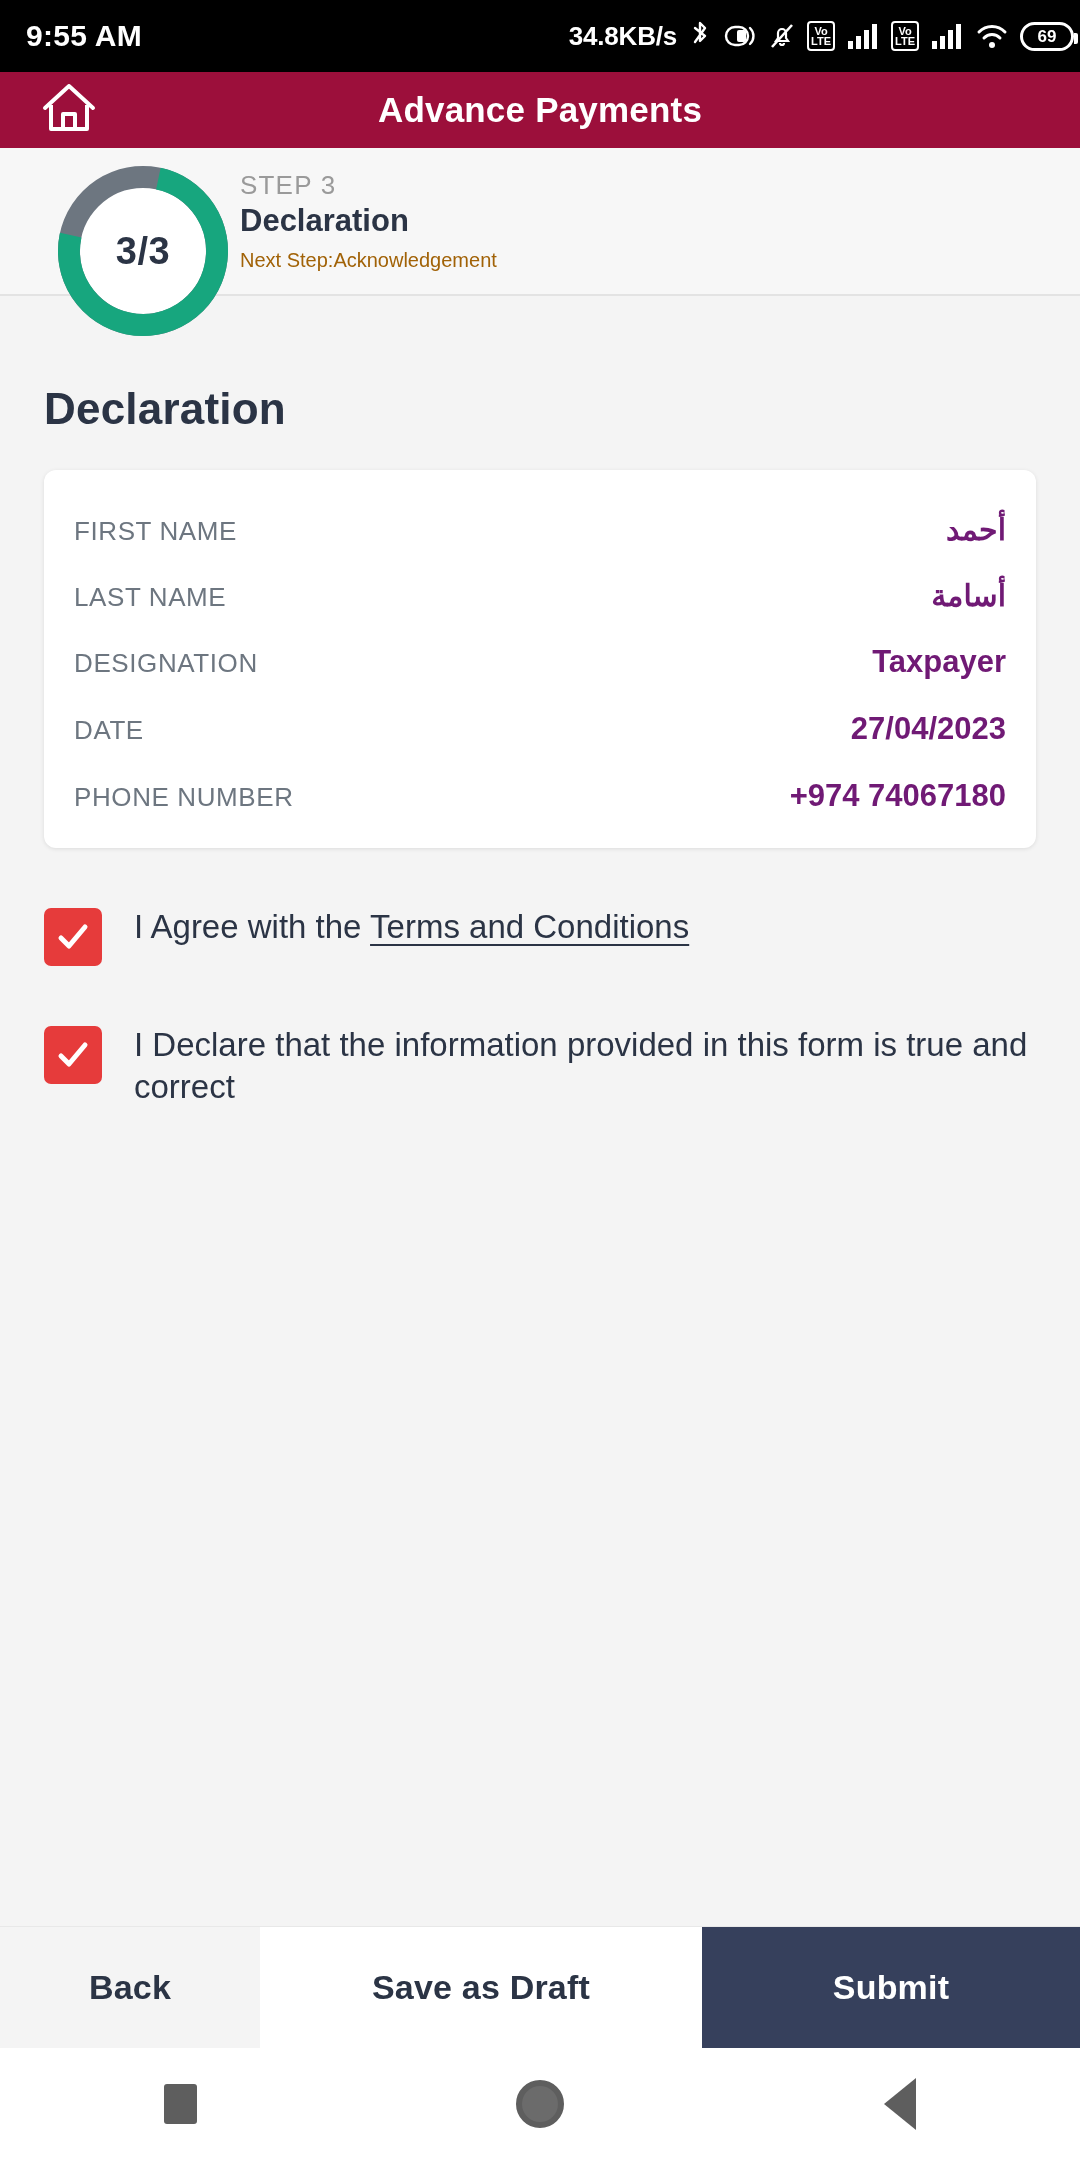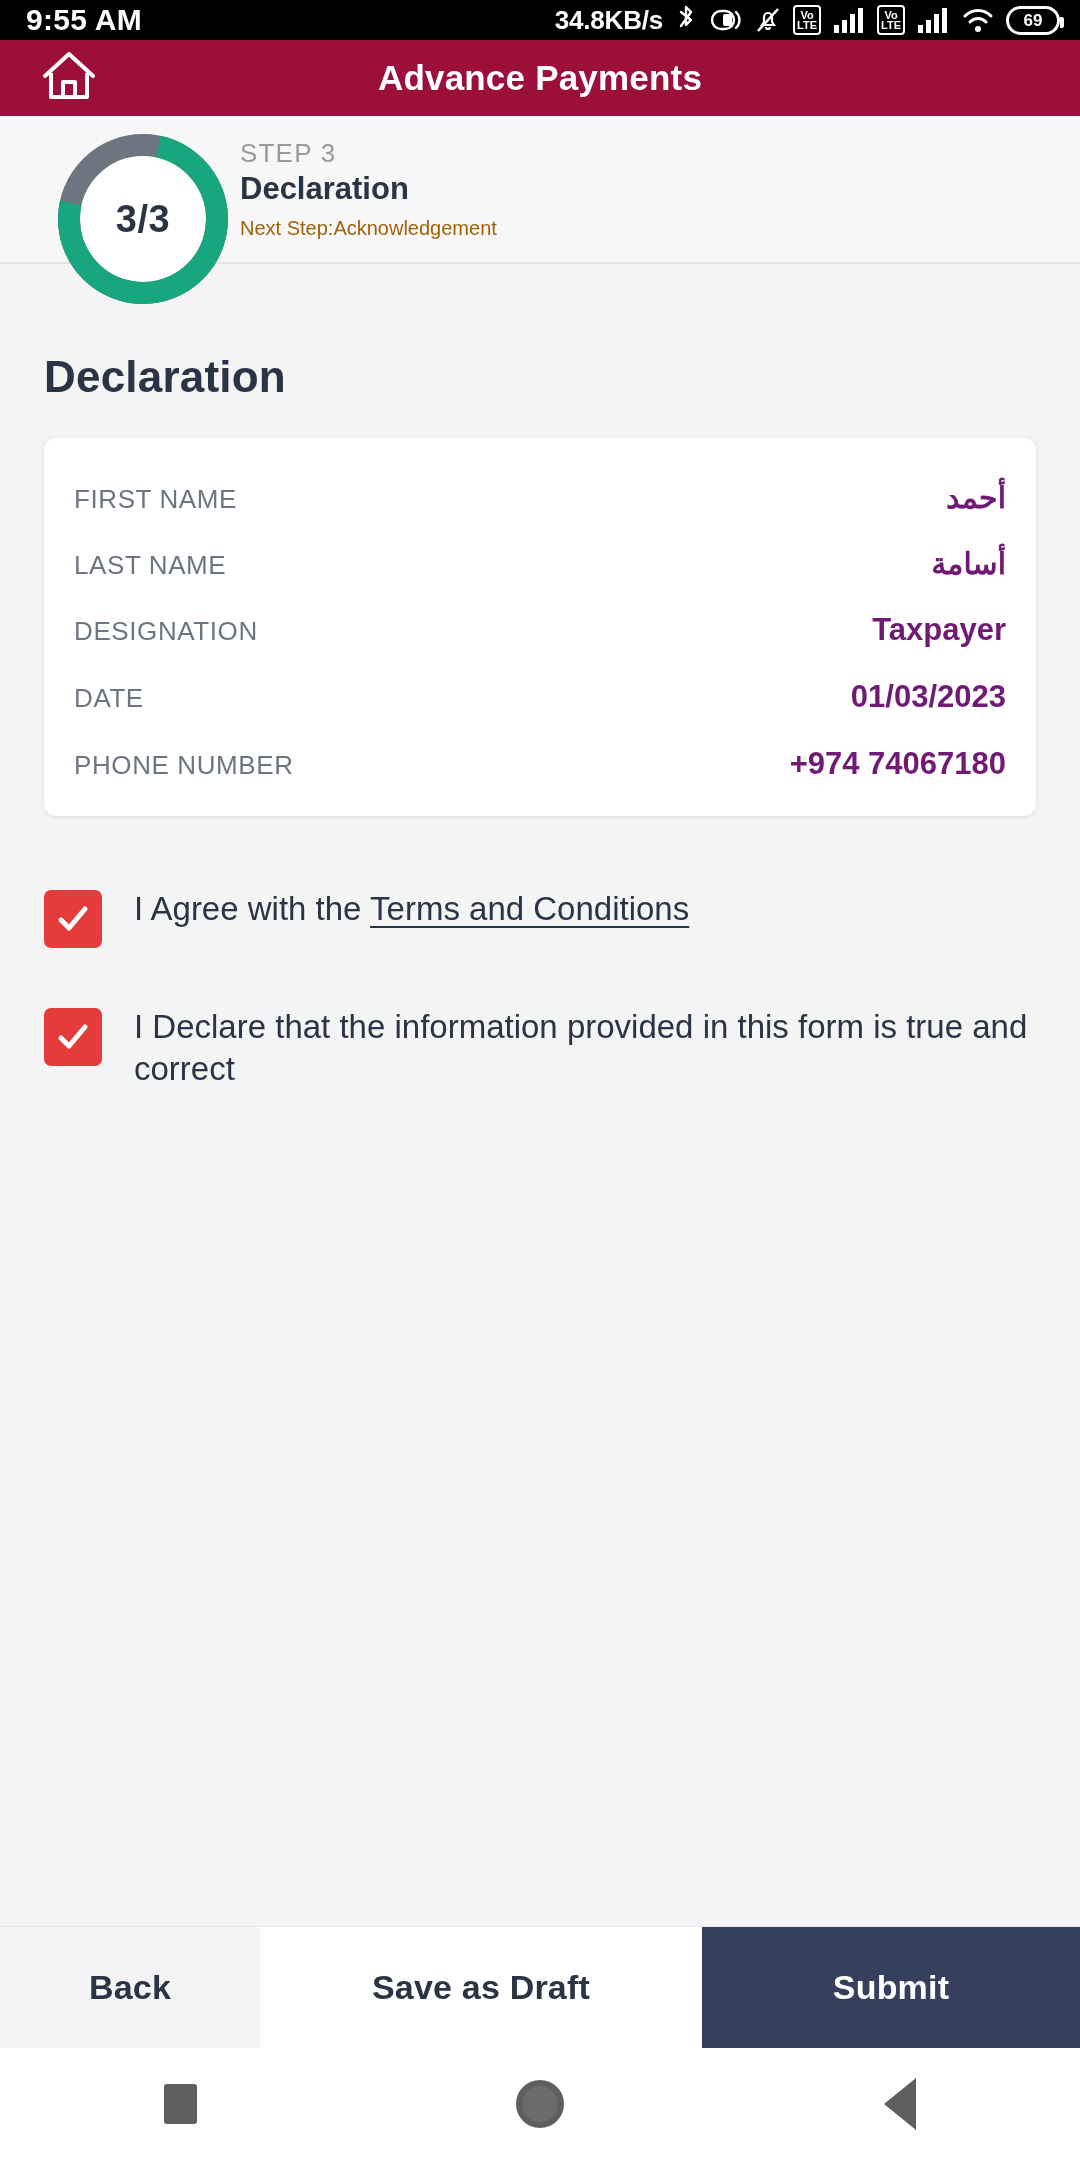--- a/index.html
+++ b/index.html
@@ -16,27 +16,27 @@
     position: relative;
     width: 1080px;
     height: 2160px;
     background: #f4f4f4;
     display: flex;
     flex-direction: column;
   }
 
   
   .status-bar {
-    height: 40px;
+    height: 72px;
     background: #000;
     color: #fff;
     display: flex;
     align-items: center;
     justify-content: space-between;
-    padding: 0 20px 0 26px;
+    padding: 0 6px 0 26px;
     flex: 0 0 auto;
   }
   .status-clock {
     font-size: 30px;
     font-weight: bold;
     letter-spacing: .3px;
     white-space: nowrap;
   }
   .status-right {
     display: flex;
@@ -196,21 +196,21 @@
     color: #701a75;
     text-align: right;
     white-space: nowrap;
   }
   .field-value.arabic {
     font-size: 30px;
     direction: rtl;
   }
 
   
-  .checks { margin-top: 68px; }
+  .checks { margin-top: 54px; }
   .check-row {
     display: flex;
     align-items: flex-start;
     gap: 32px;
     margin-bottom: 54px;
   }
   .checkbox {
     flex: 0 0 auto;
     width: 58px; height: 58px;
     background: #e63b3b;
@@ -408,21 +408,21 @@
           <div class="field-row">
             <div class="field-label">LAST NAME</div>
             <div class="field-value arabic">أسامة</div>
           </div>
           <div class="field-row">
             <div class="field-label">DESIGNATION</div>
             <div class="field-value">Taxpayer</div>
           </div>
           <div class="field-row">
             <div class="field-label">DATE</div>
-            <div class="field-value">01/03/2023</div>
+            <div class="field-value">27/04/2023</div>
           </div>
           <div class="field-row">
             <div class="field-label">PHONE NUMBER</div>
             <div class="field-value">+974 74067180</div>
           </div>
         </div>
     </div>
 
     <div class="checks">
       <div id="checkbox-list">

